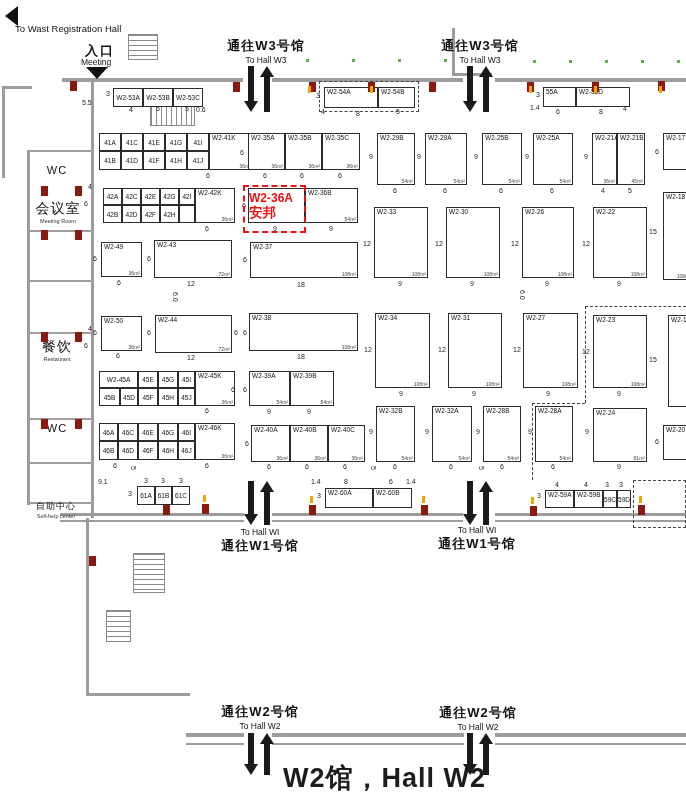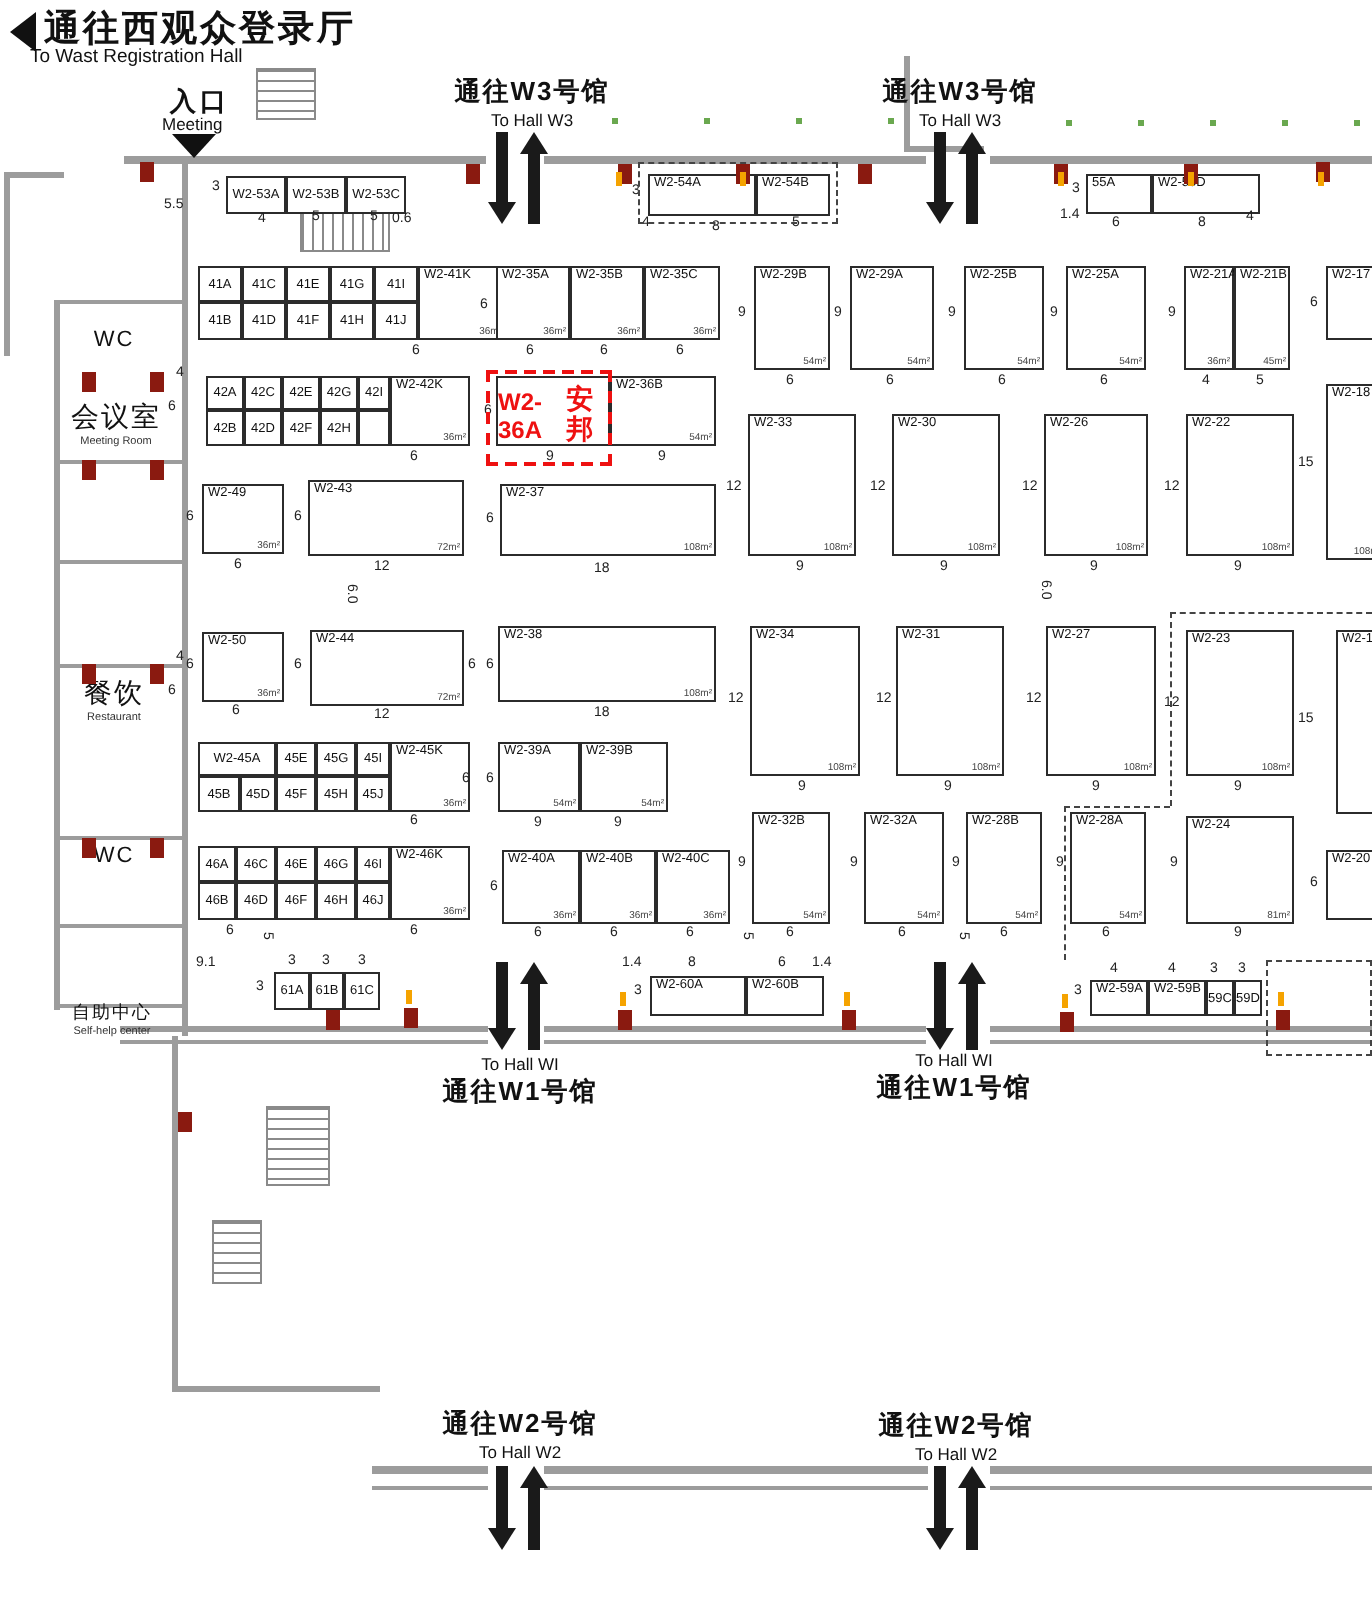--- a/index.html
+++ b/index.html
@@ -3,21 +3,21 @@
 <meta charset="utf-8">
 <style>
   html,body{margin:0;padding:0;background:#fff;}
   #plan{position:relative;width:686px;height:801px;overflow:hidden;background:#fff;
         font-family:"Liberation Sans","DejaVu Sans",sans-serif;color:#111;}
   .wall{position:absolute;background:#9c9c9c;}
   .booth{position:absolute;border:1px solid #2b2b2b;background:#fff;box-sizing:border-box;z-index:2;}
   .booth .blabel{position:absolute;top:0px;left:2px;font-size:6.5px;white-space:nowrap;color:#111;}
   .booth.cell{display:flex;align-items:center;justify-content:center;font-size:6.5px;white-space:nowrap;}
   .booth .barea{position:absolute;right:1px;bottom:0;font-size:5px;color:#444;white-space:nowrap;}
-  .booth.hl{display:flex;flex-direction:row;align-items:flex-end;justify-content:center;font-weight:bold;}
+  .booth.hl{display:flex;flex-direction:column;align-items:flex-start;justify-content:center;font-weight:bold;}
   .booth.hl .hl1{font-size:12px;line-height:14px;}
   .booth.hl .hl2{font-size:13.5px;line-height:15px;}
   .dim{position:absolute;font-size:7px;color:#222;z-index:3;white-space:nowrap;}
   .vdim{writing-mode:vertical-rl;}
   .dash{position:absolute;z-index:4;box-sizing:border-box;}
   .door{position:absolute;width:7px;height:10px;z-index:5;}
   .otick{position:absolute;width:3px;height:7px;z-index:5;}
   .gdot{position:absolute;width:3px;height:3px;z-index:5;}
   .stairs{position:absolute;z-index:1;border:1px solid #8a8a8a;box-sizing:border-box;}
   .sv{background:repeating-linear-gradient(to right,#8a8a8a 0 1px,transparent 1px 5px);}
@@ -42,25 +42,25 @@
   .hen{position:absolute;left:15px;top:23px;font-size:9.5px;z-index:6;}
   .ecn{position:absolute;left:85px;top:42px;font-size:13px;font-weight:bold;letter-spacing:2px;z-index:6;}
   .een{position:absolute;left:81px;top:57px;font-size:8.5px;z-index:6;}
   .ftitle{position:absolute;left:283px;top:760px;font-size:27px;font-weight:bold;letter-spacing:1px;z-index:6;color:#1c1c1c;}
 </style>
 </head>
 <body>
 
 <div id="plan">
   <div class="tri-left"></div>
-  <div class="hcn">通往西观众登录厅</div>
   <div class="hen">To Wast Registration Hall</div>
   <div class="ecn">入口</div>
   <div class="een">Meeting</div>
   <div class="tri-down"></div>
+  <div class="ftitle">W2馆，Hall W2</div>
 <div class="wall" style="left: 62px; top: 78px; width: 181px; height: 4px;"></div>
     <div class="wall" style="left: 272px; top: 78px; width: 191px; height: 4px;"></div>
     <div class="wall" style="left: 495px; top: 78px; width: 191px; height: 4px;"></div>
     <div class="wall" style="left: 91px; top: 80px; width: 3px; height: 438px;"></div>
     <div class="wall" style="left: 2px; top: 86px; width: 3px; height: 92px;"></div>
     <div class="wall" style="left: 2px; top: 86px; width: 30px; height: 3px;"></div>
     <div class="wall" style="left: 27px; top: 150px; width: 3px; height: 355px;"></div>
     <div class="wall" style="left: 27px; top: 150px; width: 64px; height: 2px;"></div>
     <div class="wall" style="left: 27px; top: 230px; width: 64px; height: 2px;"></div>
     <div class="wall" style="left: 27px; top: 280px; width: 64px; height: 2px;"></div>

